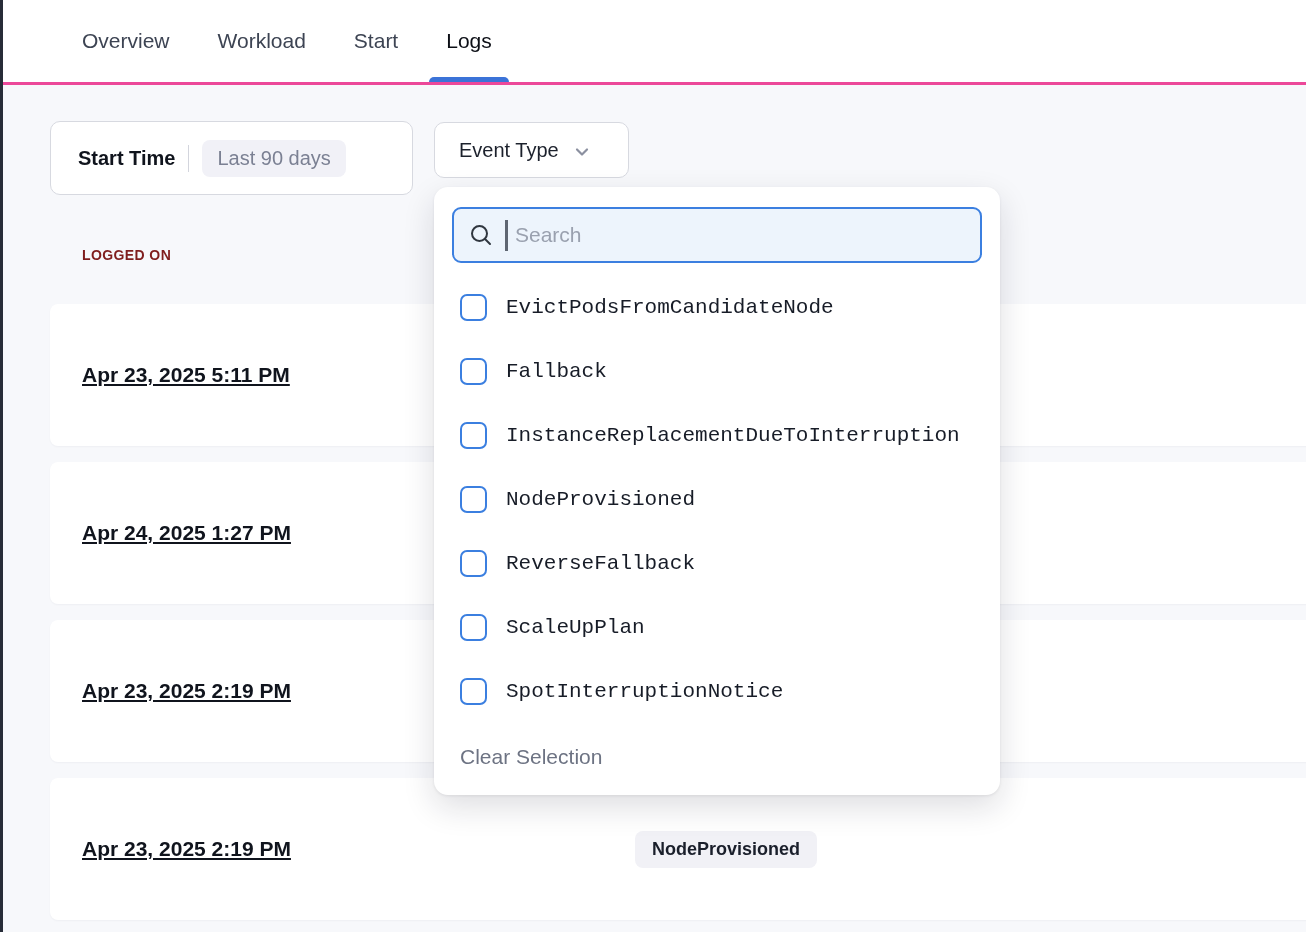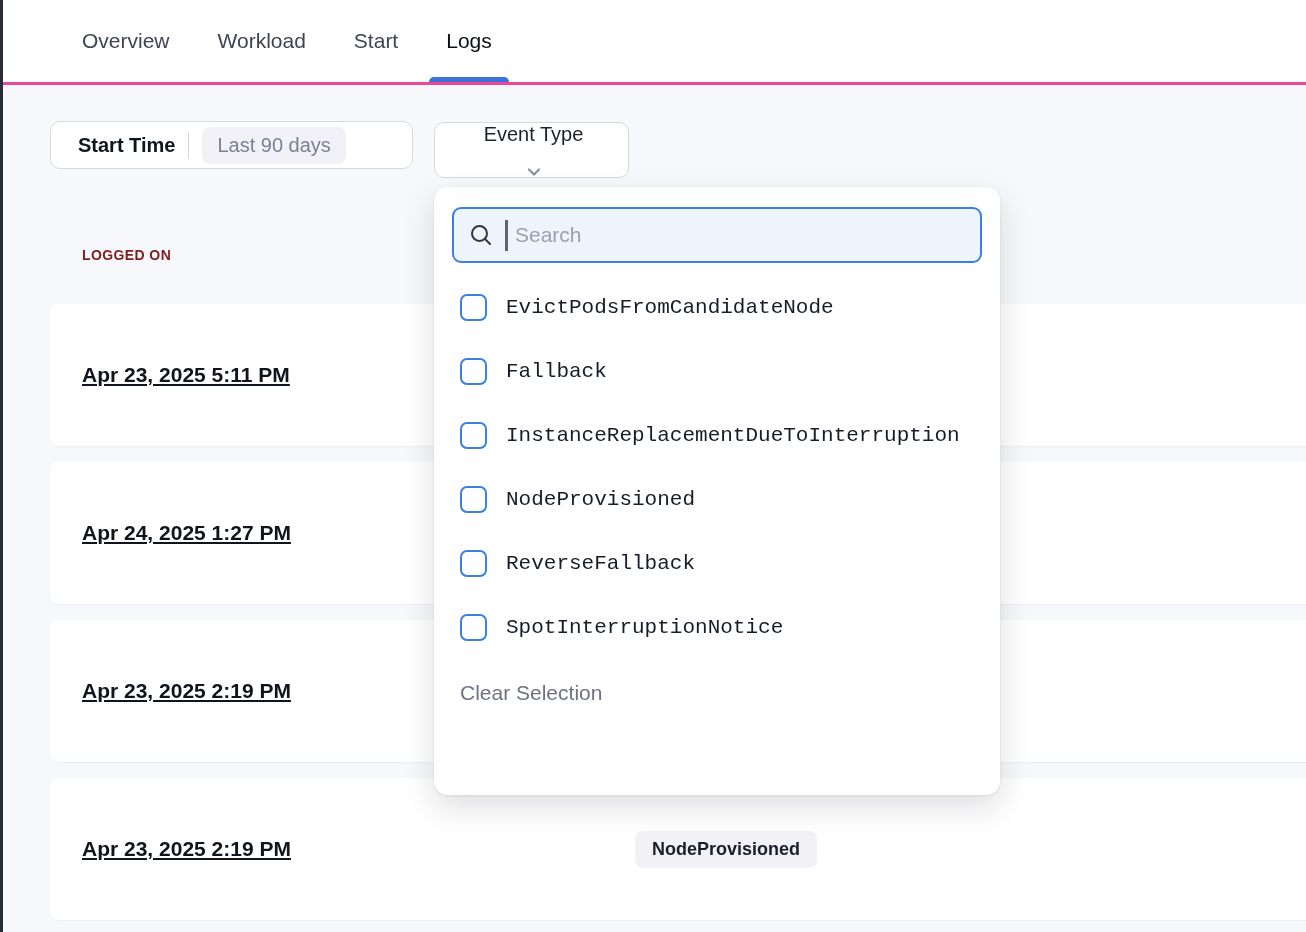--- a/index.html
+++ b/index.html
@@ -15,26 +15,26 @@
             border-bottom:3px solid #ec4899; display:flex; align-items:stretch; padding-left:82px; z-index:5; }
   .tab { position:relative; display:flex; align-items:center; font-size:21px; font-weight:500;
          color:#3d4453; margin-right:48px; cursor:pointer; white-space:nowrap; }
   .tab.active { font-weight:400; color:#0c0f16; }
   .tab.active .tab-underline { position:absolute; left:-17px; right:-17px; bottom:0; height:5px;
          background:#3b73d8; border-radius:5px 5px 0 0; }
 
   
   .filter-btn { position:absolute; background:#ffffff; border:1px solid #d7d9e0; border-radius:10px;
                 display:flex; align-items:center; z-index:5; cursor:pointer; }
-  .start-time-btn { left:50px; top:121px; width:363px; height:48px; padding:0 18px 0 27px; gap:13px; }
+  .start-time-btn { left:50px; top:121px; width:363px; height:74px; padding:0 18px 0 27px; gap:13px; }
   .start-time-label { font-size:20px; font-weight:700; color:#10141d; white-space:nowrap; }
   .filter-divider { width:1px; height:27px; background:#d3d5dd; }
   .start-time-pill { background:#f1f1f7; border-radius:8px; padding:7px 15px; font-size:20px;
                      color:#7b8093; white-space:nowrap; }
-  .event-type-btn { left:434px; top:122px; width:195px; height:56px; padding:0 20px 0 24px; gap:13px;flex-direction:column; }
+  .event-type-btn { left:434px; top:122px; width:195px; height:56px; padding:0 20px 0 24px; gap:13px; }
   .event-type-label { font-size:20px; font-weight:500; color:#1c212c; white-space:nowrap; }
   .chevron-icon { display:flex; align-items:center; margin-top:3px; }
 
   
   .col-header { position:absolute; left:82px; top:247px; font-size:14px; font-weight:700;
                 letter-spacing:0.4px; color:#7f1d1d; z-index:1; }
   .log-row { position:absolute; left:50px; width:1290px; height:142px; background:#ffffff;
              border-radius:8px; box-shadow:0 1px 2px rgba(16,24,40,0.04); display:flex;
              align-items:center; padding-left:32px; z-index:1; }
   .row-0 { top:304px; } .row-1 { top:462px; } .row-2 { top:620px; } .row-3 { top:778px; }
@@ -143,20 +143,24 @@
       <div class="option-row">
         <span class="checkbox"></span>
         <span class="option-label">NodeProvisioned</span>
       </div>
       <div class="option-row">
         <span class="checkbox"></span>
         <span class="option-label">ReverseFallback</span>
       </div>
       <div class="option-row">
         <span class="checkbox"></span>
+        <span class="option-label">ScaleUpPlan</span>
+      </div>
+      <div class="option-row">
+        <span class="checkbox"></span>
         <span class="option-label">SpotInterruptionNotice</span>
       </div>
     </div>
 
     <span class="clear-selection">Clear Selection</span>
   </div>
 
 </div>
 
 </body></html>

